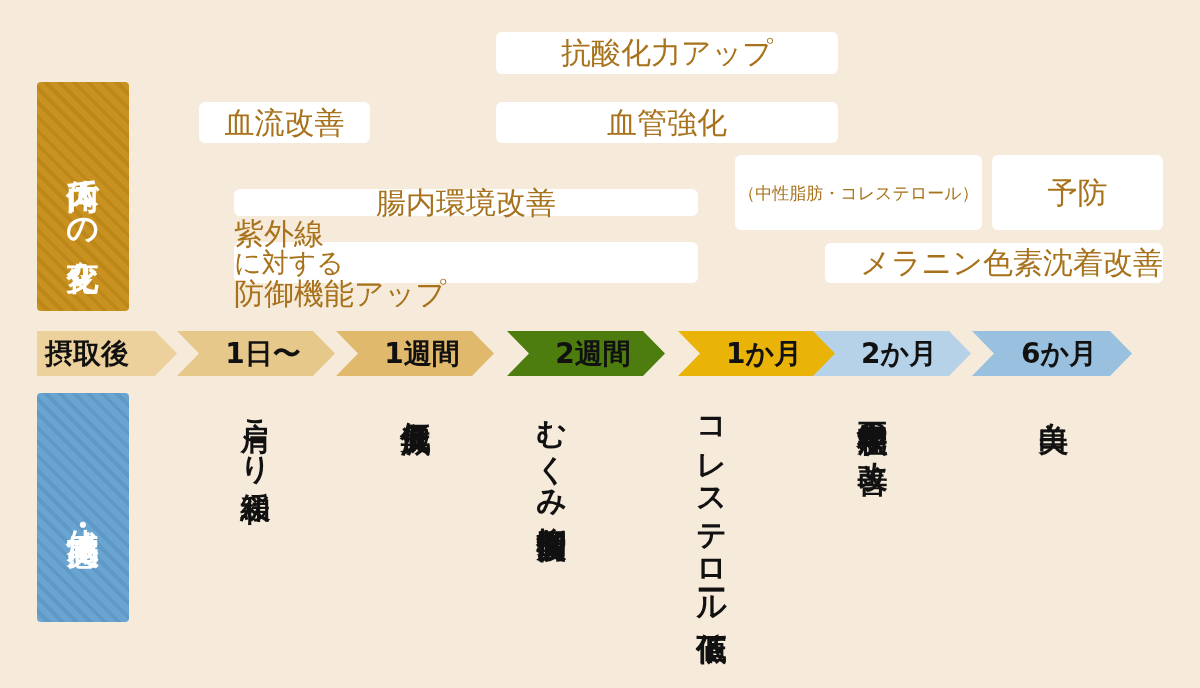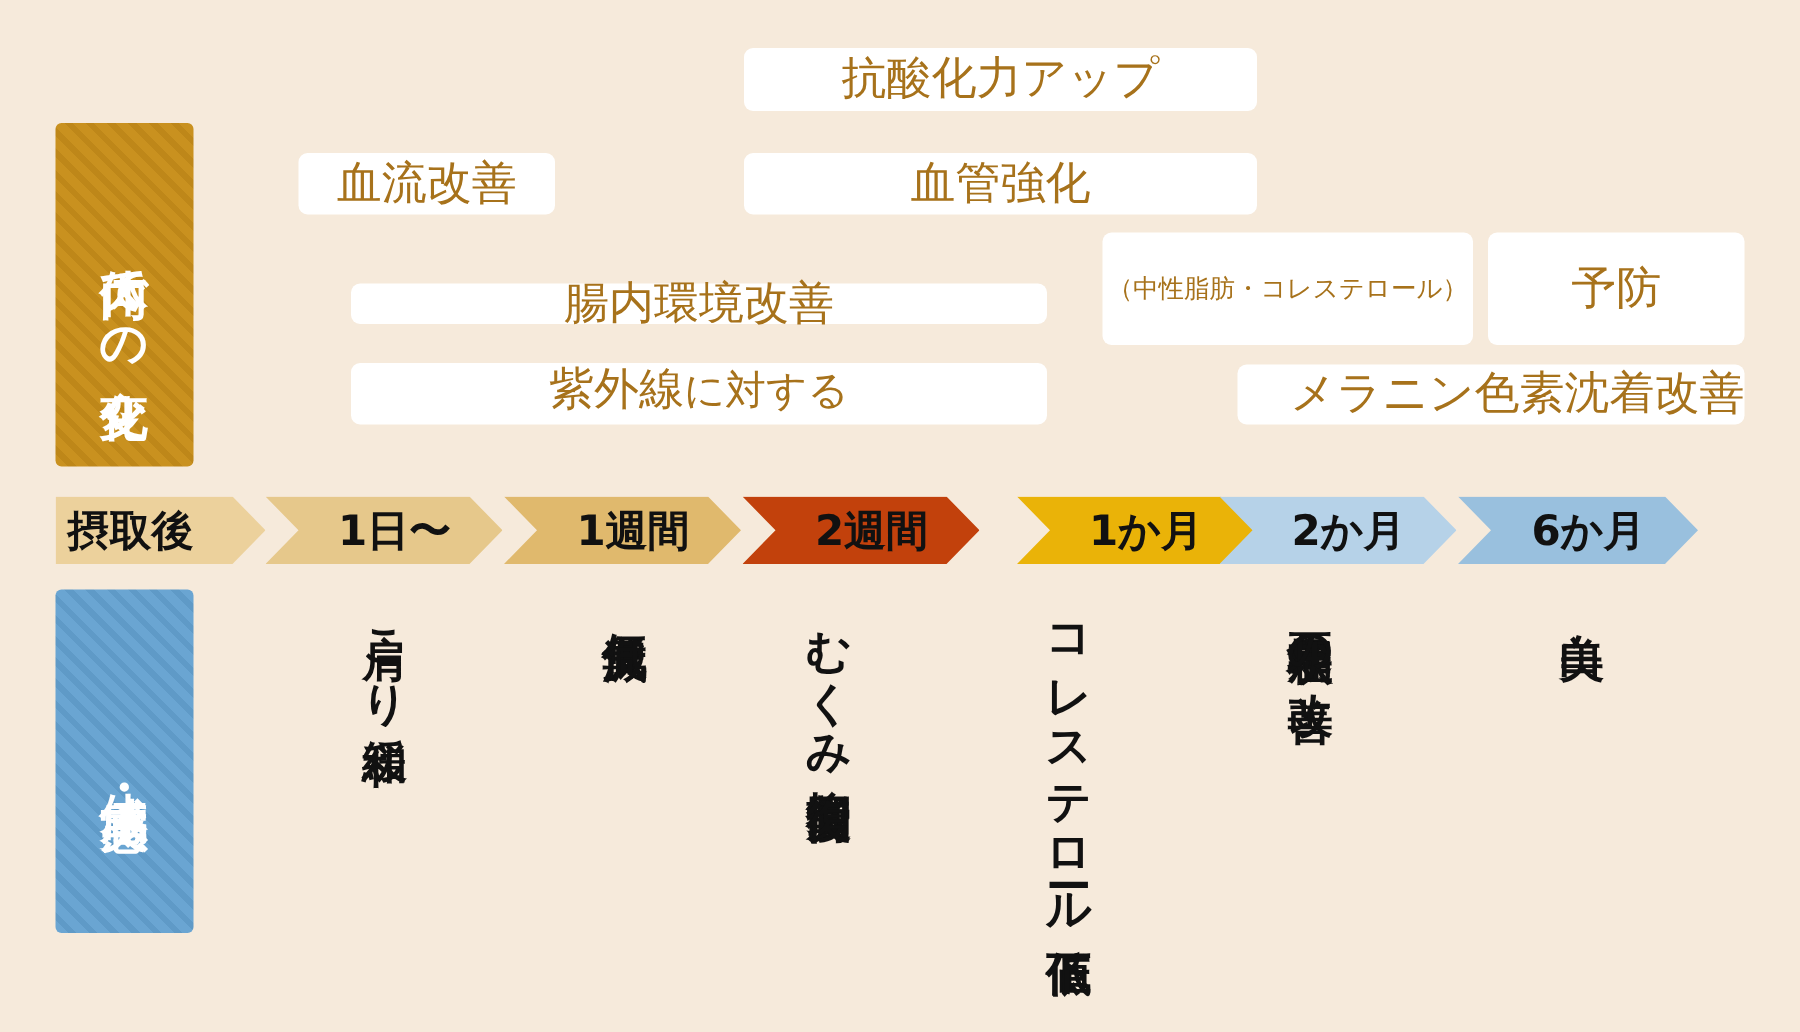--- a/index.html
+++ b/index.html
@@ -67,44 +67,45 @@
 </div>
 <div class="box" style="left:199px; top:102px; width:171px; height:41px;">
   <span class="main">血流改善</span>
 </div>
 <div class="box" style="left:496px; top:102px; width:342px; height:41px;">
   <span class="main">血管強化</span>
 </div>
 <div class="box" style="left:234px; top:189px; width:464px; height:27px;">
   <span class="main">腸内環境改善</span>
 </div>
-<div class="box" style="left:234px; top:242px; width:464px; height:41px; flex-direction:row; align-items:baseline; padding-top:2px; box-sizing:border-box;">
+<div class="box" style="left:234px; top:242px; width:464px; height:41px; flex-direction:column; align-items:baseline; padding-top:2px; box-sizing:border-box;">
   <span class="main">紫外線</span>
   <span class="small">に対する</span>
+  <span class="main">防御機能アップ</span>
 </div>
 <div class="box" style="left:735px; top:155px; width:247px; height:75px;">
   <span class="sub">（中性脂肪・コレステロール）</span>
 </div>
 <div class="box" style="left:992px; top:155px; width:171px; height:75px;">
   <span class="main">予防</span>
 </div>
 <div class="box" style="left:825px; top:243px; width:338px; height:40px;align-items:flex-end;">
   <span class="main">メラニン色素沈着改善</span>
 </div>
 
 <div class="arrow first" style="left:37px; width:140px; background:#ecd19c;">
   <span class="lbl">摂取後</span>
 </div>
 <div class="arrow" style="left:177px; width:158px; background:#e6c88b;">
   <span class="lbl">1日〜</span>
 </div>
 <div class="arrow" style="left:336px; width:158px; background:#e0b96d;">
   <span class="lbl">1週間</span>
 </div>
-<div class="arrow" style="left:495px; width:158px; background:#c2410c;">
+<div class="arrow" style="left:507px; width:158px; background:#4d7c0f;">
   <span class="lbl">2週間</span>
 </div>
 <div class="arrow" style="left:678px; width:158px; background:#eab308;">
   <span class="lbl">1か月</span>
 </div>
 <div class="arrow" style="left:813px; width:158px; background:#b6d2e8;">
   <span class="lbl">2か月</span>
 </div>
 <div class="arrow" style="left:972px; width:160px; background:#99c0de;">
   <span class="lbl">6か月</span>

